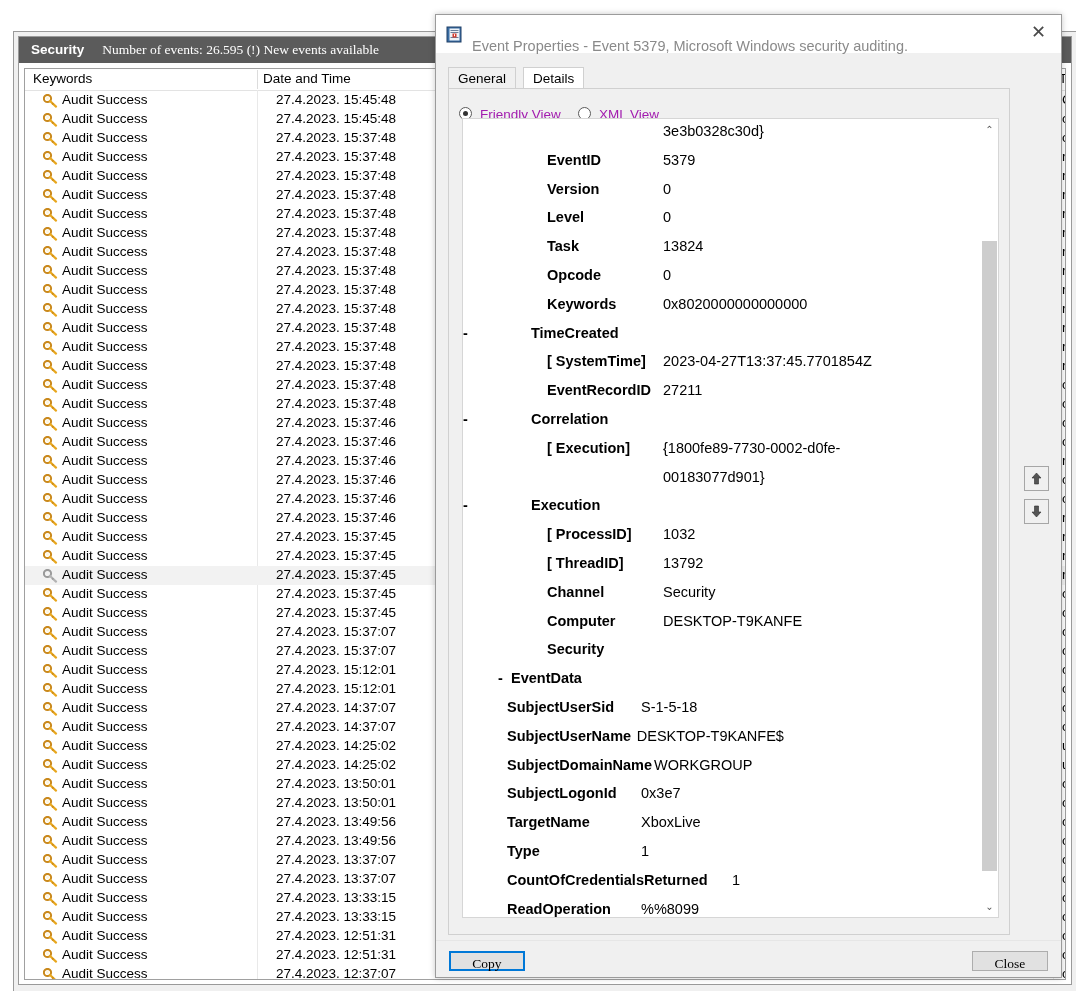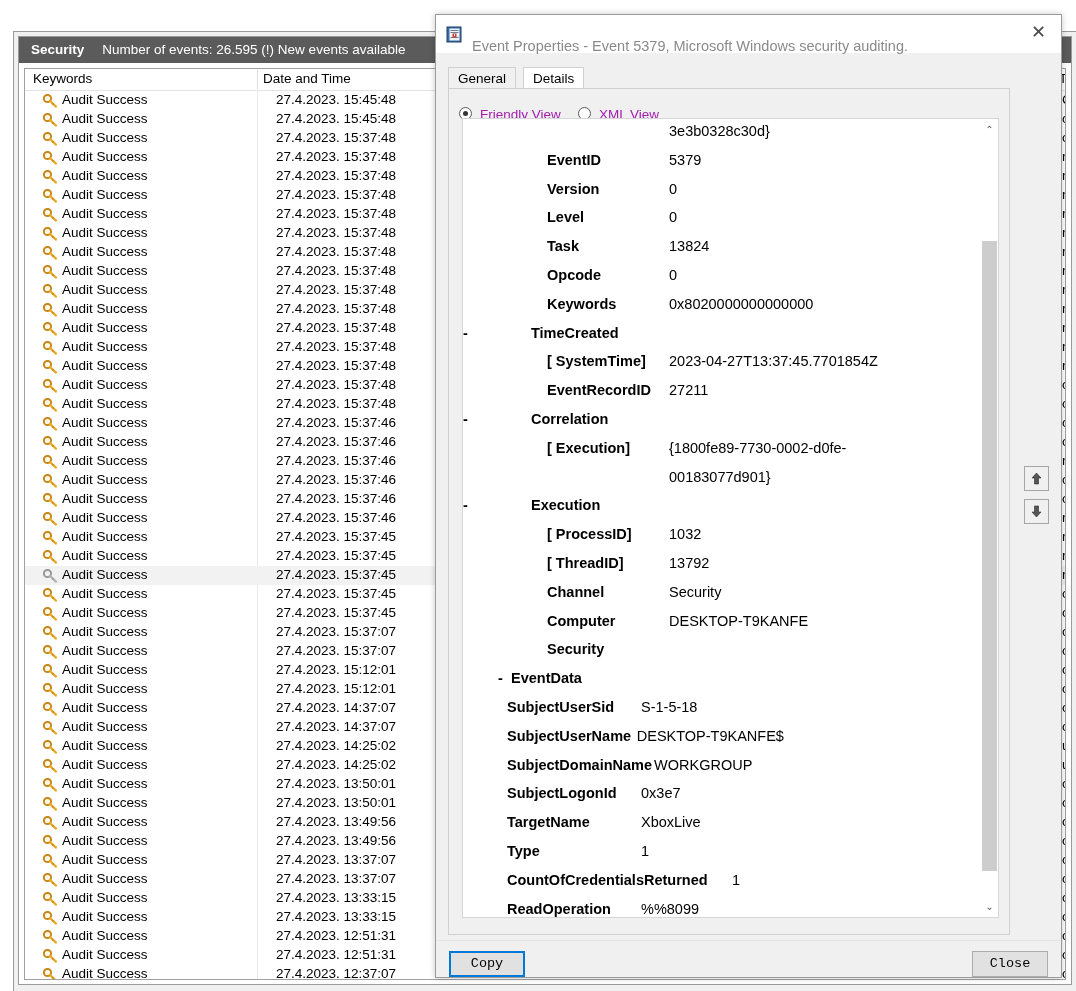--- a/index.html
+++ b/index.html
@@ -53,20 +53,21 @@
     padding-left: 12px;
     box-sizing: border-box;
     white-space: nowrap;
   }
   .log-header .log-name {
     font-weight: bold;
     margin-right: 18px;
   }
   .log-header .log-count {
     font-weight: normal;
+    font-family: Liberation Serif, serif;
   }
 
   .list-area {
     position: absolute;
     left: 5px;
     top: 31px;
     right: 5px;
     bottom: 4px;
     background: #ffffff;
     border: 1px solid #a0a0a0;
@@ -293,21 +294,21 @@
   }
   .det-line .minus {
     position: absolute;
     font-weight: bold;
     top: 4px;
   }
   .indent0 .nm { left: 48px; }
   .indent0 .minus { left: 35px; }
   .indent1 .nm { left: 68px; }
   .indent2 .nm { left: 84px; }
-  .indent2 .vl { left: 200px; margin-left: 6px; }
+  .indent2 .vl { left: 200px; }
   .indent3 .nm { left: 44px; }
   .indent3 .vl { left: 178px; }
 
   
   .inner-sb {
     position: absolute;
     right: 0;
     top: 0;
     width: 17px;
     height: 100%;
@@ -346,29 +347,29 @@
     box-sizing: border-box;
     display: flex;
     align-items: center;
     justify-content: center;
   }
   .navbtn.up { top: 451px; }
   .navbtn.down { top: 484px; }
 
   .btn {
     position: absolute;
-    height: 26px;
+    height: 20px;
     background: #e1e1e1;
     border: 1px solid #adadad;
     box-sizing: border-box;
     font-size: 13.5px;
     color: #000;
     text-align: center;
     line-height: 24px;
-    font-family: Liberation Mono, monospace;
+    font-family: Liberation Serif, serif;
     cursor: default;
   }
   .btn.copy {
     left: 13px;
     top: 936px;
     width: 76px;
     background: #e1e1e1;
     border: 2px solid #0078d7;
     line-height: 22px;
   }

